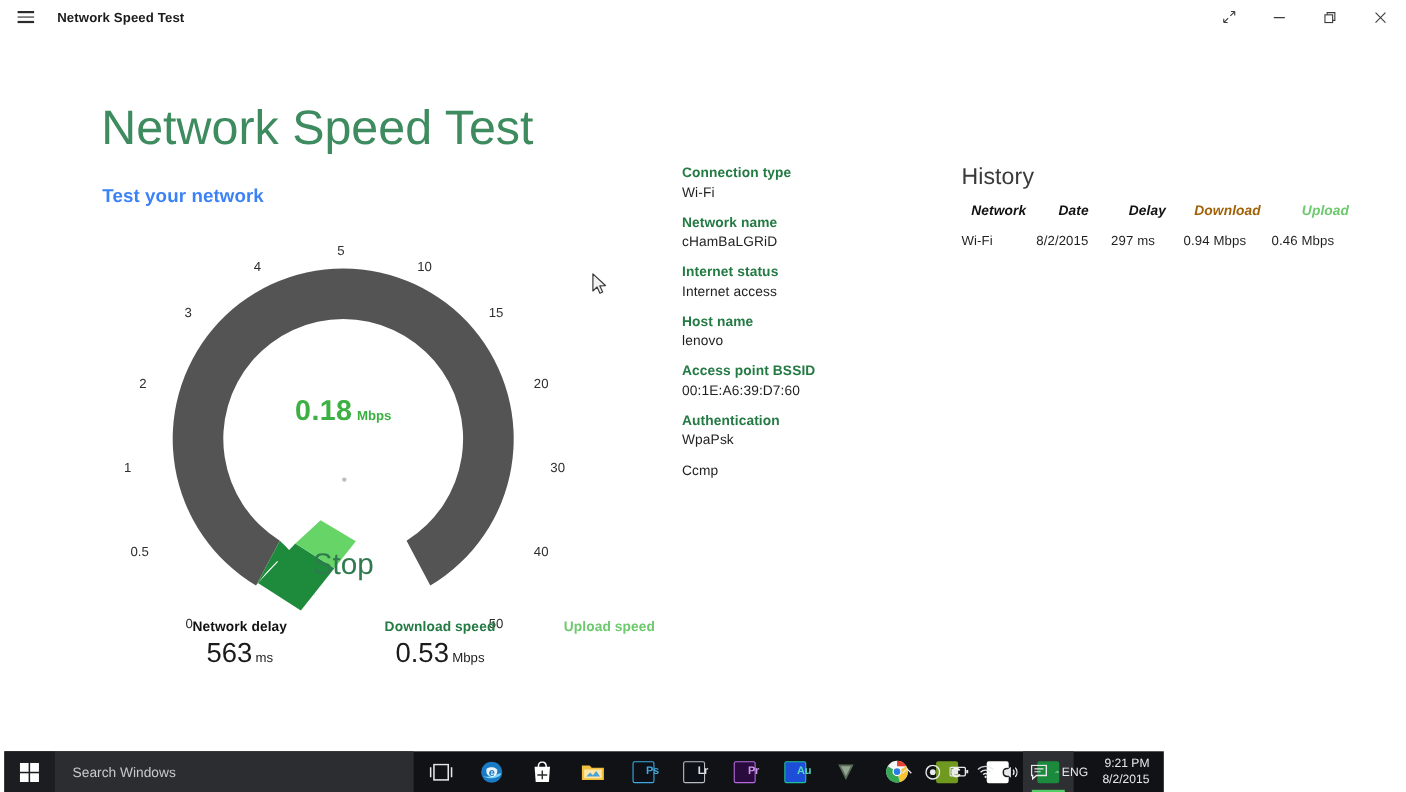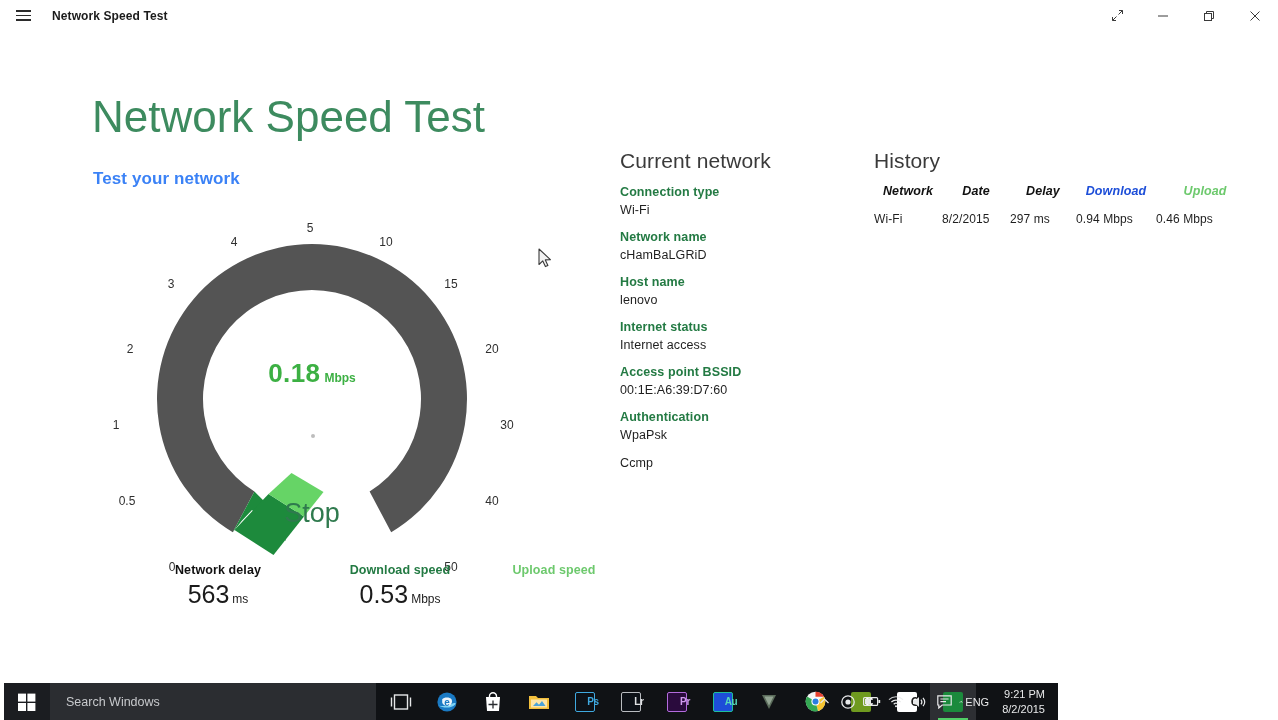--- a/index.html
+++ b/index.html
@@ -95,21 +95,21 @@
   .hist-table{ width:100%; border-collapse:collapse; margin-top:11px; }
   .hist-table th{
     font-size:12.5px; font-weight:bold; text-align:center; padding:0 0 14px 0;
     letter-spacing:.1px; white-space:nowrap;font-style:italic;
   }
   .hist-table td{
     font-size:12px; color:#1f1f1f; text-align:left; padding:0;
     letter-spacing:.1px; white-space:nowrap;
   }
   .th-network,.th-date,.th-delay{ color:#111; }
-  .th-download{ color:#1d4ed8; }
+  .th-download{ color:#a16207; }
   .th-upload{ color:#6dc96d; }
   .c-net{ width:68px; } .c-date{ width:68px; } .c-delay{ width:66px; } .c-down{ width:80px; }
 
   
   .cursor{ position:absolute; left:538px; top:217px; width:16px; height:22px; pointer-events:none; }
 
   
   .taskbar{
     position:absolute; left:4px; top:683px; width:1054px; height:37px;
     background:#101215; display:flex; align-items:center;
@@ -244,37 +244,36 @@
     </div>
     <div class="stat up">
       <div class="lbl lgreen">Upload speed</div>
       <div class="val">
         <span class="n"></span><span class="u"></span>
       </div>
     </div>
   </div>
 
   <div class="panel-cn">
-    <div class="panel-h">Current network</div>
 
     <div class="cn-item">
       <div class="cn-k">Connection type</div>
       <div class="cn-v">Wi-Fi</div>
     </div>
     <div class="cn-item">
       <div class="cn-k">Network name</div>
       <div class="cn-v">cHamBaLGRiD</div>
     </div>
     <div class="cn-item">
+      <div class="cn-k">Internet status</div>
+      <div class="cn-v">Internet access</div>
+    </div>
+    <div class="cn-item">
       <div class="cn-k">Host name</div>
       <div class="cn-v">lenovo</div>
-    </div>
-    <div class="cn-item">
-      <div class="cn-k">Internet status</div>
-      <div class="cn-v">Internet access</div>
     </div>
     <div class="cn-item">
       <div class="cn-k">Access point BSSID</div>
       <div class="cn-v">00:1E:A6:39:D7:60</div>
     </div>
     <div class="cn-item">
       <div class="cn-k">Authentication</div>
       <div class="cn-v">WpaPsk</div>
     </div>
     <div class="cn-item">

